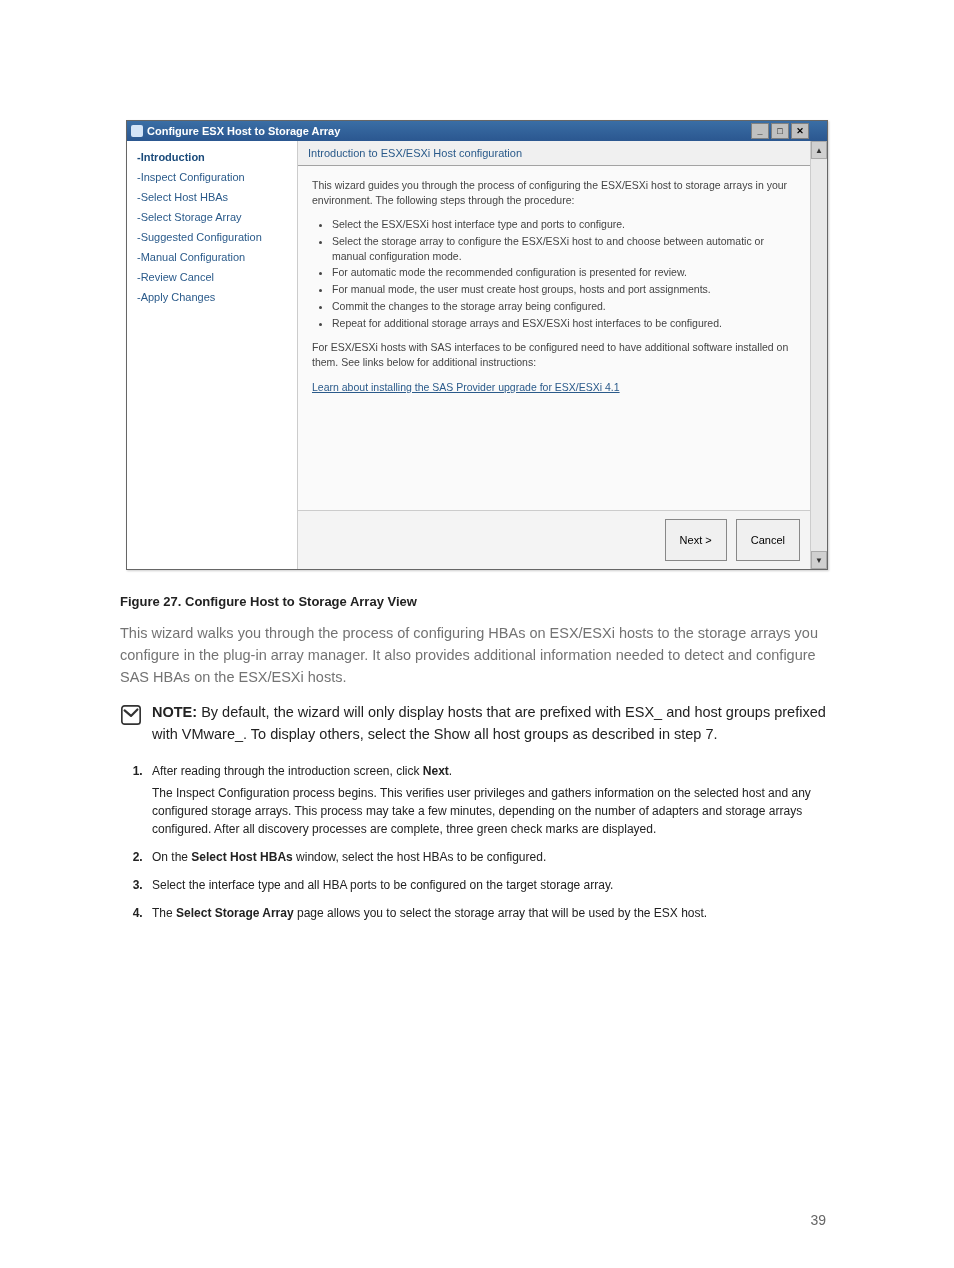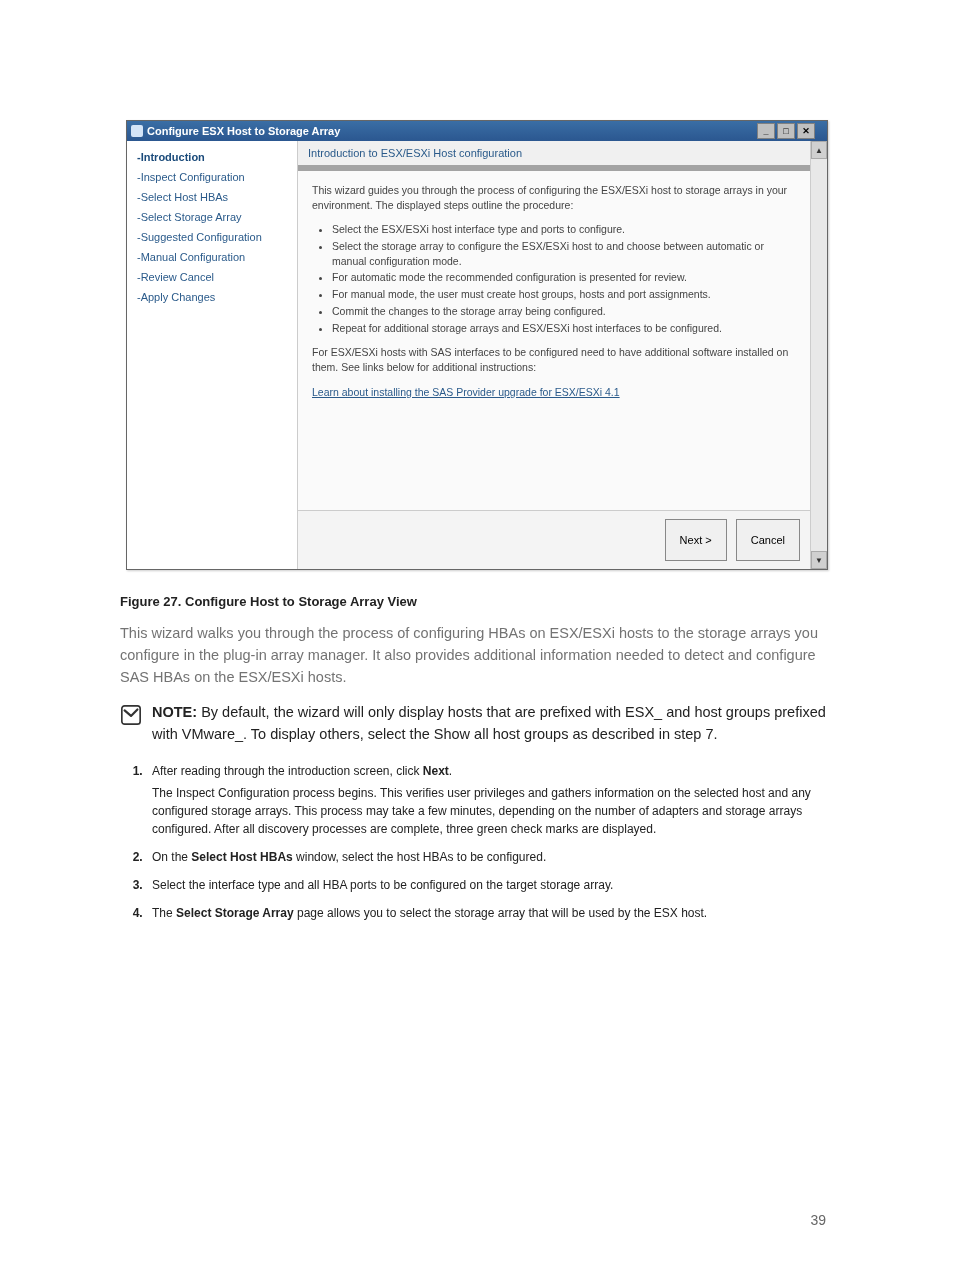--- a/index.html
+++ b/index.html
@@ -35,21 +35,21 @@
     font-size: 11px;
     color: #333;
     background: #fff;
   }
   .titlebar {
     display: flex;
     align-items: center;
     background: linear-gradient(#3a6ea5, #2b5790);
     color: #fff;
     height: 20px;
-    padding: 0 12px 0 4px;
+    padding: 0 18px 0 4px;
     font-weight: bold;
     font-size: 11px;
   }
   .titlebar .title { flex: 1; display: flex; align-items: center; gap: 4px; }
   .titlebar .win-icon {
     width: 12px; height: 12px;
     background: #d4e4f7;
     border-radius: 2px;
     display: inline-block;
   }
@@ -90,21 +90,21 @@
     flex: 1;
     display: flex;
     flex-direction: column;
     background: #fafafa;
     position: relative;
   }
   .content-header {
     color: #2a5a8a;
     font-size: 11px;
     padding: 6px 10px;
-    border-bottom: 6px solid #a3a3a3;
+    border-bottom: 1px solid #a3a3a3;
     background: #f0f0f0;
   }
   .content-body {
     padding: 12px 14px;
     font-size: 10.5px;
     line-height: 1.4;
     color: #444;
     flex: 1;
     overflow: auto;
   }
@@ -223,21 +223,21 @@
         <div class="sidebar-item">-Select Host HBAs</div>
         <div class="sidebar-item">-Select Storage Array</div>
         <div class="sidebar-item">-Suggested Configuration</div>
         <div class="sidebar-item">-Manual Configuration</div>
         <div class="sidebar-item">-Review Cancel</div>
         <div class="sidebar-item">-Apply Changes</div>
       </div>
       <div class="content">
         <div class="content-header">Introduction to ESX/ESXi Host configuration</div>
         <div class="content-body">
-          <p>This wizard guides you through the process of configuring the ESX/ESXi host to storage arrays in your environment. The displayed steps outline the procedure:</p>
+          <p>This wizard guides you through the process of configuring the ESX/ESXi host to storage arrays in your environment. The following steps through the procedure:</p>
           <ul>
             <li>Select the ESX/ESXi host interface type and ports to configure.</li>
             <li>Select the storage array to configure the ESX/ESXi host to and choose between automatic or manual configuration mode.</li>
             <li>For automatic mode the recommended configuration is presented for review.</li>
             <li>For manual mode, the user must create host groups, hosts and port assignments.</li>
             <li>Commit the changes to the storage array being configured.</li>
             <li>Repeat for additional storage arrays and ESX/ESXi host interfaces to be configured.</li>
           </ul>
           <p>For ESX/ESXi hosts with SAS interfaces to be configured need to have additional software installed on them. See links below for additional instructions:</p>
           <p style="margin-bottom:2px;"><a>Learn about installing the SAS Provider upgrade for ESX/ESXi 4.1</a></p>

